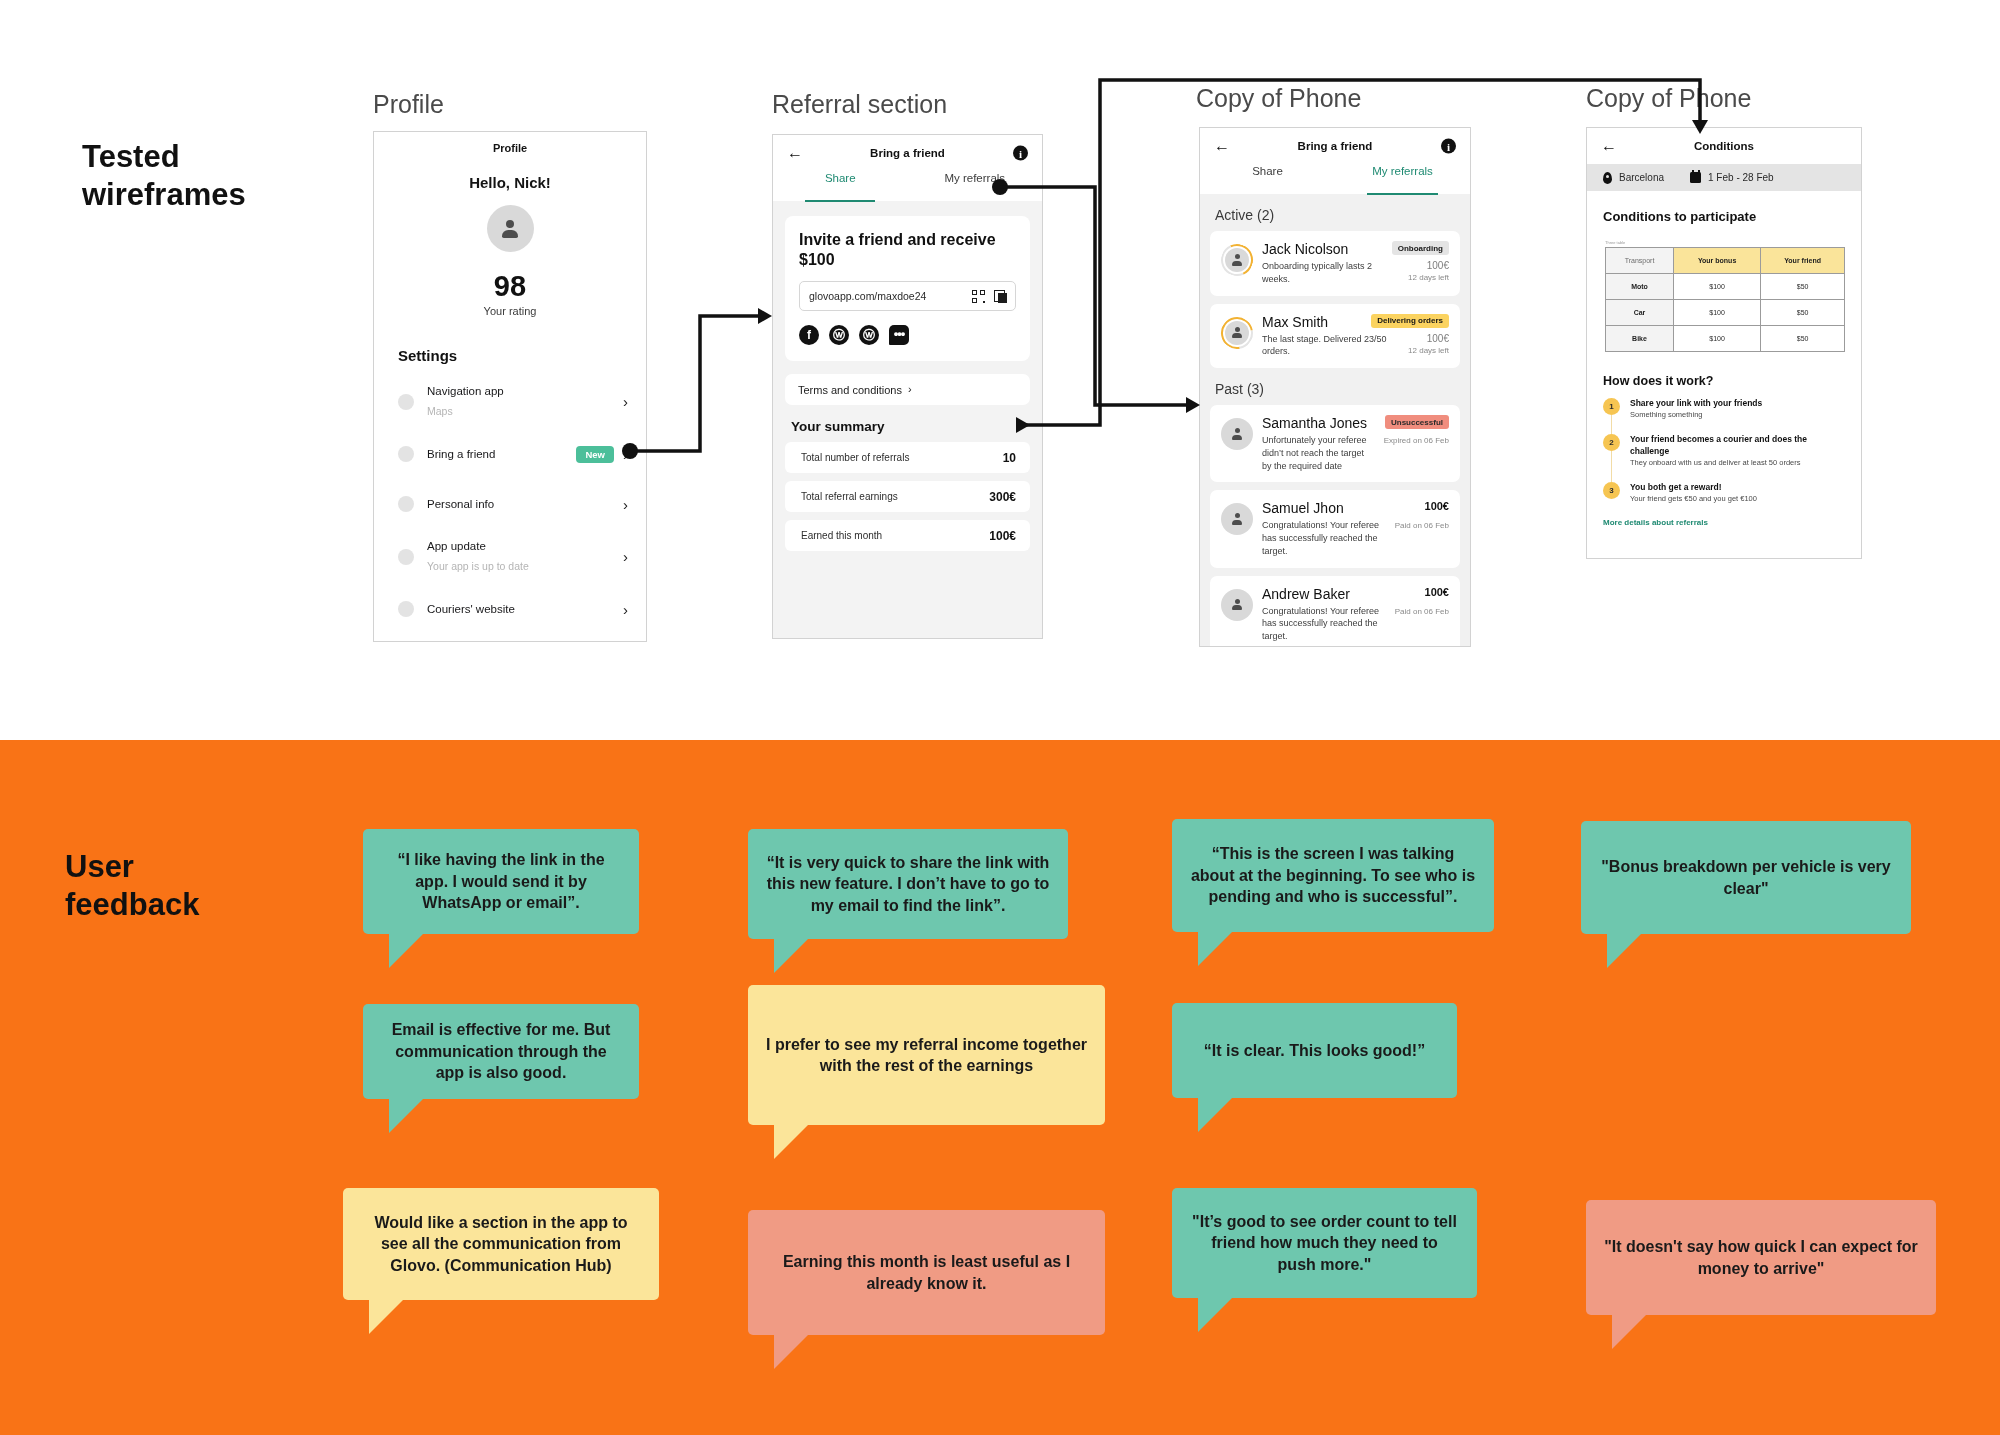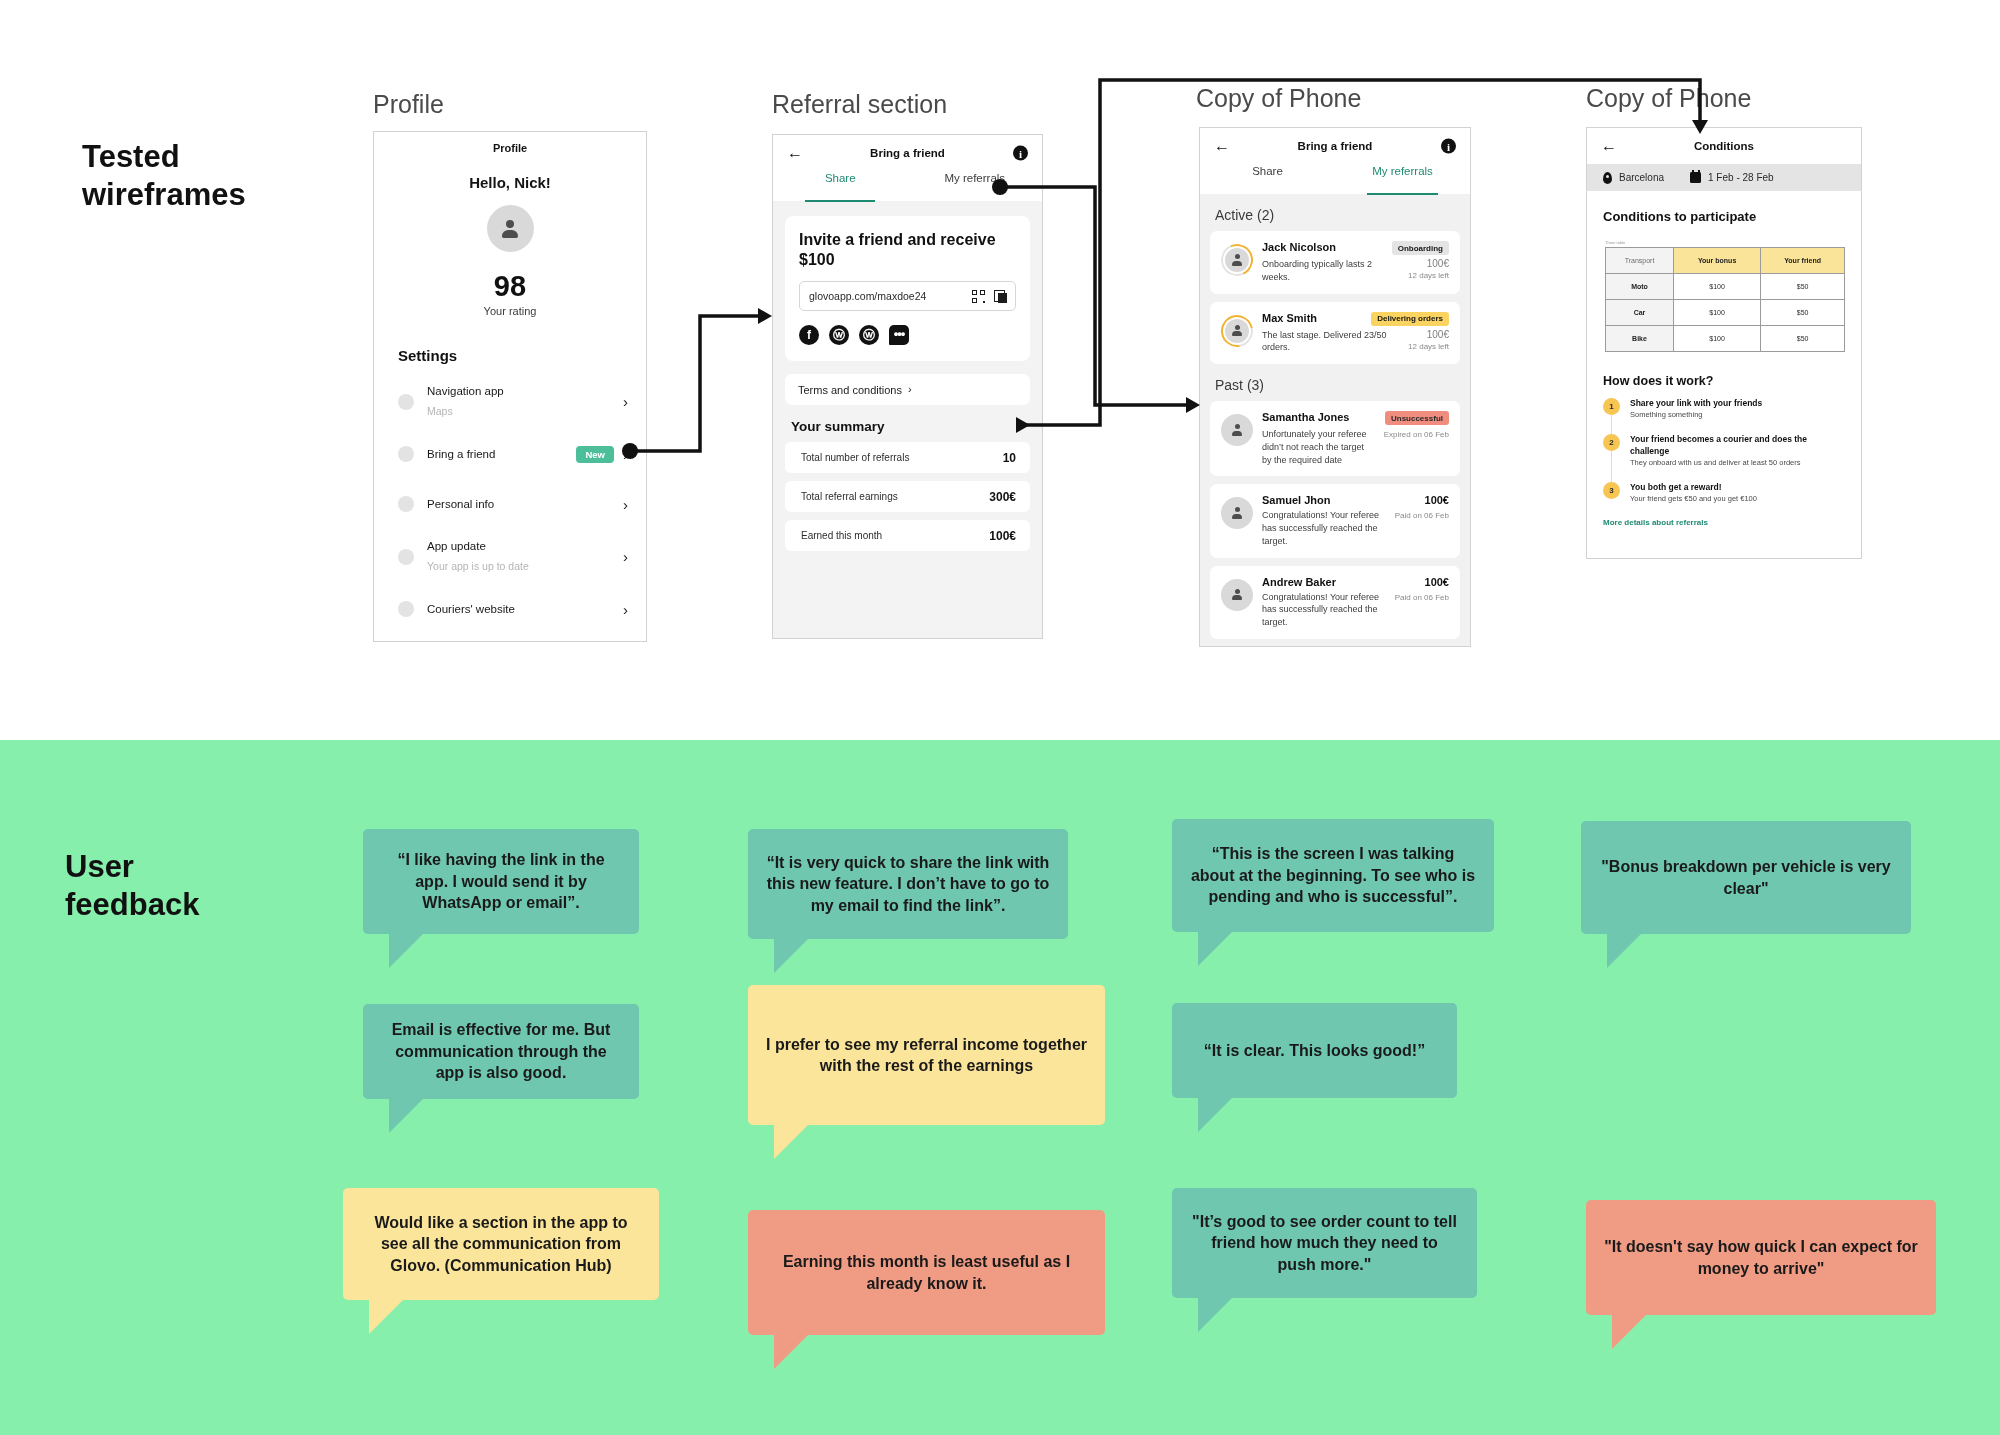--- a/index.html
+++ b/index.html
@@ -11,21 +11,21 @@
     overflow: hidden;
   }
 
   
   #wireframe-band {
     position: absolute; left: 0; top: 0; width: 2000px; height: 740px;
     background: #ffffff;
   }
   #feedback-band {
     position: absolute; left: 0; top: 740px; width: 2000px; height: 695px;
-    background: #86efac;
+    background: #f97316;
   }
 
   .band-title {
     position: absolute;
     font-weight: bold;
     color: #111111;
     line-height: 1.22;
     font-size: 31px;
   }
   #tested-title { left: 82px; top: 138px; }
@@ -145,21 +145,21 @@
   .p3-ring { position:absolute; inset:0; border-radius:50%; border:2px solid #e4e4e4; }
   .p3-ring.prog1 { border-color:#e4e4e4; border-top-color:#f2b233; border-right-color:#f2b233; transform:rotate(20deg); }
   .p3-ring.prog2 { border-color:#e4e4e4; border-top-color:#f2b233; border-left-color:#f2b233; border-bottom-color:#f2b233; transform:rotate(35deg); }
   .p3-av { position:absolute; left:4px; top:4px; right:4px; bottom:4px; border-radius:50%; background:#d9d9d9;
            display:flex; align-items:center; justify-content:center; }
   .p3-av .avatar-glyph { width:12px;height:12px; }
   .p3-av .avatar-glyph::before{left:3.5px;top:0;width:5px;height:5px;}
   .p3-av .avatar-glyph::after{left:1px;top:6.5px;width:10px;height:5px;}
   .p3-body { flex:1 1 auto; min-width:0; }
   .p3-top { display:flex; align-items:flex-start; }
-  .p3-name { font-size:11px; font-weight:bold; color:#111; flex:1; }
+  .p3-name { font-size:14px; font-weight:normal; color:#111; flex:1; }
   .chip { font-size:8px; font-weight:bold; border-radius:3px; padding:2.5px 6px; white-space:nowrap; }
   .chip.onboarding { background:#e4e4e4; color:#161616; }
   .chip.delivering { background:#fbd360; color:#161616; }
   .chip.unsuccessful { background:#f08d7e; color:#2b2b2b; }
   .p3-bot { display:flex; margin-top:3px; }
   .p3-desc { flex:1; font-size:9px; color:#3d3d3d; line-height:1.42; padding-right:8px; }
   .p3-right { text-align:right; white-space:nowrap; }
   .p3-amt { font-size:10px; color:#7e7e7e; }
   .p3-amt.paid { font-size:11px; font-weight:bold; color:#111; }
   .p3-meta { font-size:8px; color:#8a8a8a; line-height:1.4; margin-top:1px; }

